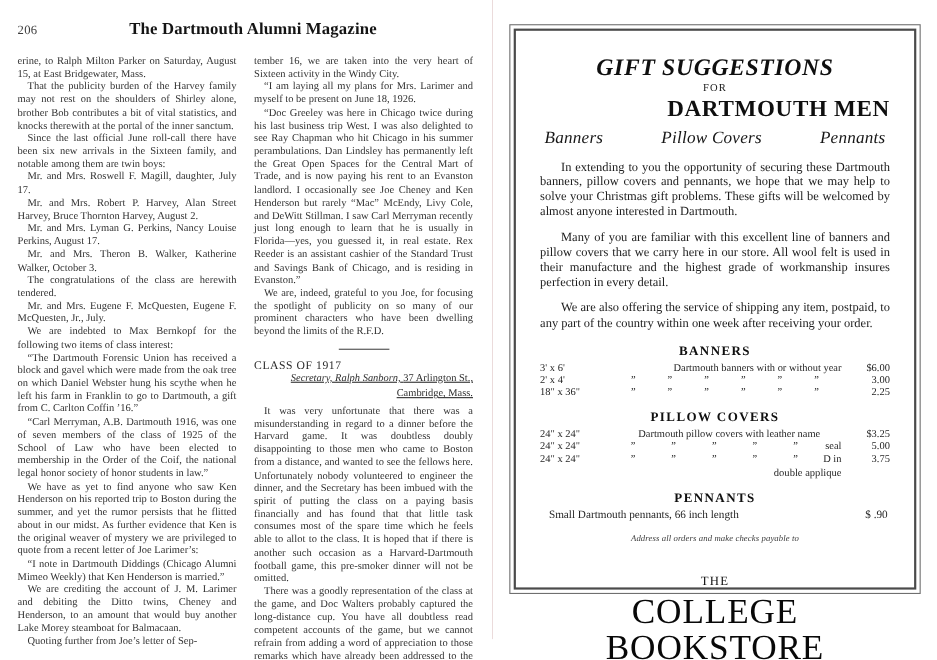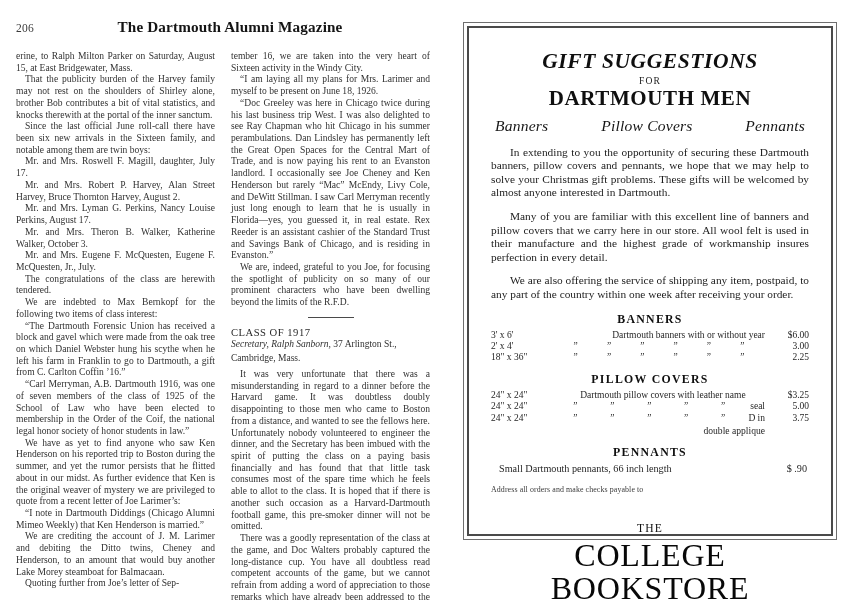--- a/index.html
+++ b/index.html
@@ -85,25 +85,26 @@
     text-align: left;
     font-size: 9.4px;
     margin: 0 0 1px 0;
     letter-spacing: 0.5px;
     color: #2a2a2a;
     font-variant: small-caps;
     text-transform: uppercase;
   }
   .class-head .sc-big { font-size: 10.6px; }
   .sec-line {
-    text-align: left;
+    text-align: right;
     font-size: 9.5px;
     line-height: 11.6px;
     margin: 0 0 3px 0;
     color: #2f2f2f;
+    text-decoration: underline;
   }
   .sec-line i { font-style: italic; }
 
   
   .leaf-right {
     position: absolute;
     left: 448px; top: 0;
     width: 404px; height: 600px;
     background: #ffffff;
   }
@@ -135,21 +136,21 @@
     font-style: italic;
   }
   .ad-for {
     text-align: center;
     font-size: 9.6px;
     letter-spacing: 1.1px;
     color: #1d1d1d;
     margin: 1px 0 1px 0;
   }
   .ad-h2 {
-    text-align: center;
+    text-align: right;
     font-size: 21px;
     font-weight: bold;
     letter-spacing: 0.6px;
     color: #0f0f0f;
     margin: 1px 0 8px 0;
     line-height: 1.05;
   }
   .ad-items {
     display: flex;
     justify-content: space-between;
@@ -196,21 +197,22 @@
     line-height: 11px;
   }
   .pennant-row {
     display: flex;
     justify-content: space-between;
     font-size: 10.2px;
     color: #262626;
     margin: 2px 2px 0 8px;
   }
   .addr-note {
-    text-align: left;
+    text-align: center;
+    font-style: italic;
     font-size: 7.9px;
     color: #3a3a3a;
     margin: 11px 0 0 0;
     letter-spacing: 0.1px;
   }
   .store-the {
     text-align: center;
     font-size: 11.6px;
     letter-spacing: 1.1px;
     color: #111111;
@@ -248,22 +250,22 @@
     <div class="cols">
 
       <div class="col">
         <p class="noindent">erine, to Ralph Milton Parker on Saturday, August 15, at East Bridgewater, Mass.</p>
         <p>That the publicity burden of the Harvey family may not rest on the shoulders of Shirley alone, brother Bob contributes a bit of vital statistics, and knocks therewith at the portal of the inner sanctum.</p>
         <p>Since the last official June roll-call there have been six new arrivals in the Sixteen family, and notable among them are twin boys:</p>
         <p>Mr. and Mrs. Roswell F. Magill, daughter, July 17.</p>
         <p>Mr. and Mrs. Robert P. Harvey, Alan Street Harvey, Bruce Thornton Harvey, August 2.</p>
         <p>Mr. and Mrs. Lyman G. Perkins, Nancy Louise Perkins, August 17.</p>
         <p>Mr. and Mrs. Theron B. Walker, Katherine Walker, October 3.</p>
+        <p>The congratulations of the class are herewith tendered.</p>
         <p>Mr. and Mrs. Eugene F. McQuesten, Eugene F. McQuesten, Jr., July.</p>
-        <p>The congratulations of the class are herewith tendered.</p>
         <p>We are indebted to Max Bernkopf for the following two items of class interest:</p>
         <p>“The Dartmouth Forensic Union has received a block and gavel which were made from the oak tree on which Daniel Webster hung his scythe when he left his farm in Franklin to go to Dartmouth, a gift from C. Carlton Coffin ’16.”</p>
         <p>“Carl Merryman, A.B. Dartmouth 1916, was one of seven members of the class of 1925 of the School of Law who have been elected to membership in the Order of the Coif, the national legal honor society of honor students in law.”</p>
         <p>We have as yet to find anyone who saw Ken Henderson on his reported trip to Boston during the summer, and yet the rumor persists that he flitted about in our midst. As further evidence that Ken is the original weaver of mystery we are privileged to quote from a recent letter of Joe Larimer’s:</p>
         <p>“I note in Dartmouth Diddings (Chicago Alumni Mimeo Weekly) that Ken Henderson is married.”</p>
         <p>We are crediting the account of J. M. Larimer and debiting the Ditto twins, Cheney and Henderson, to an amount that would buy another Lake Morey steamboat for Balmacaan.</p>
         <p>Quoting further from Joe’s letter of Sep-</p>
       </div>
 
       <div class="col">

